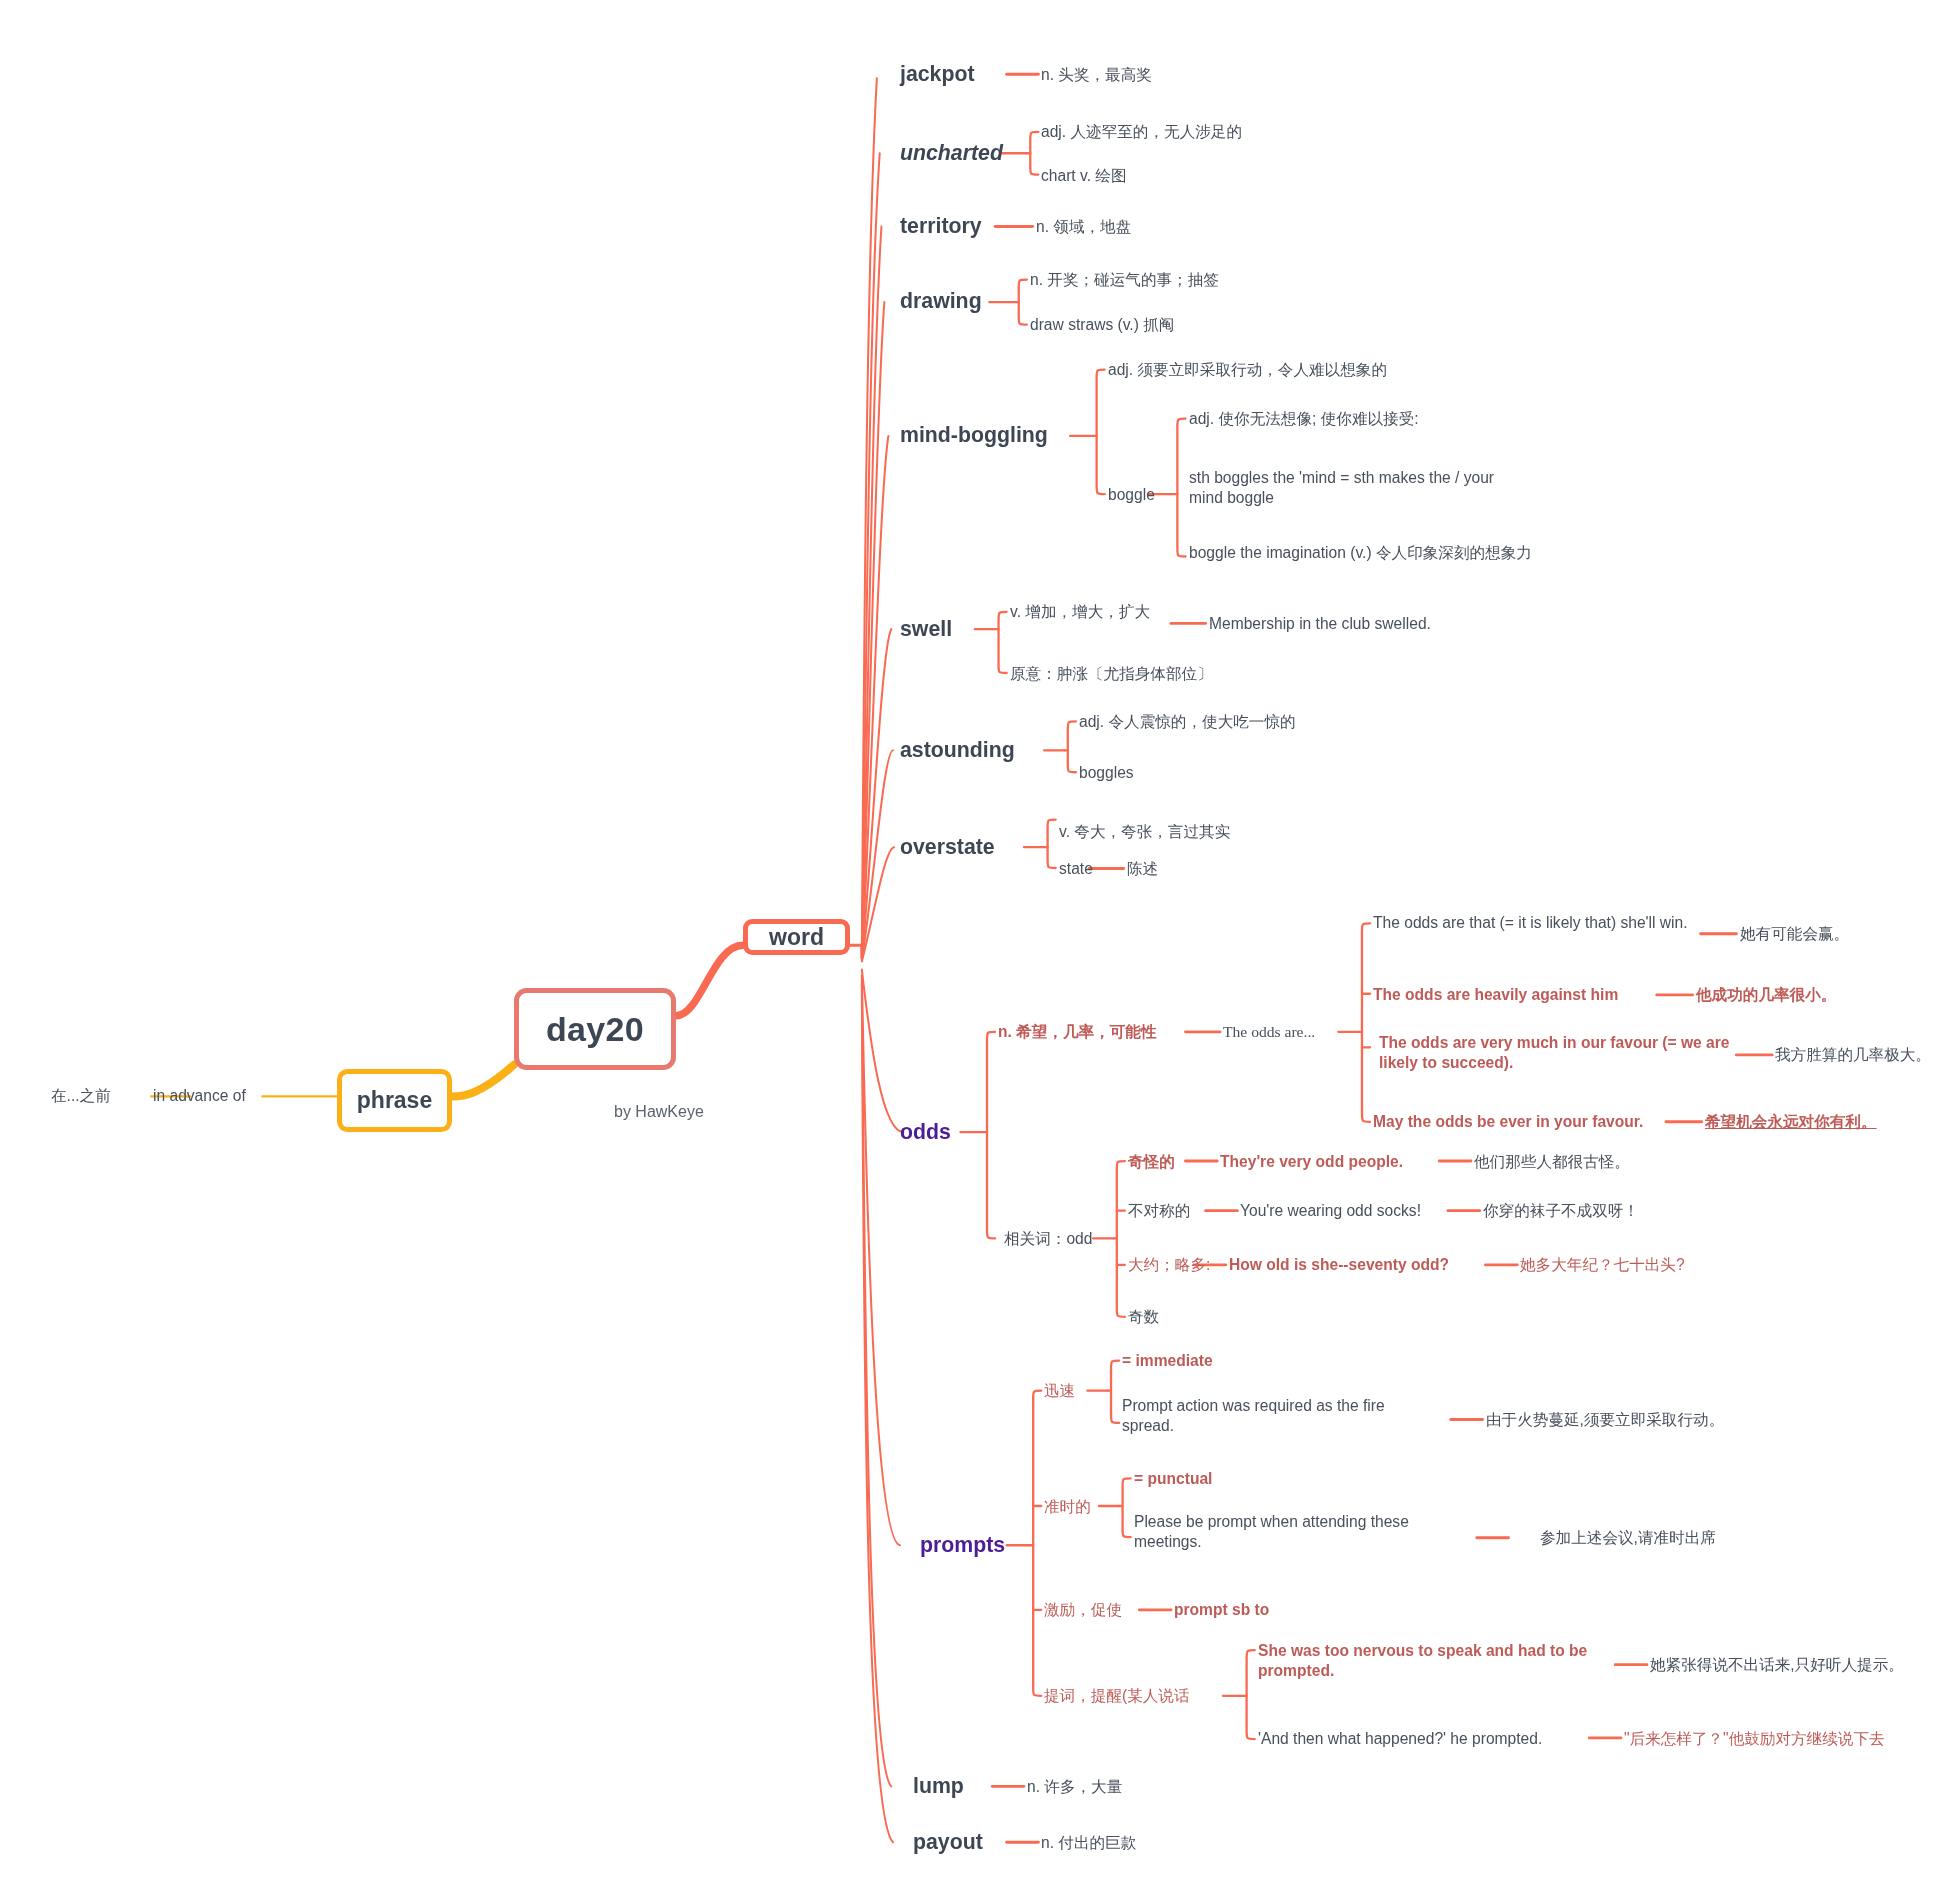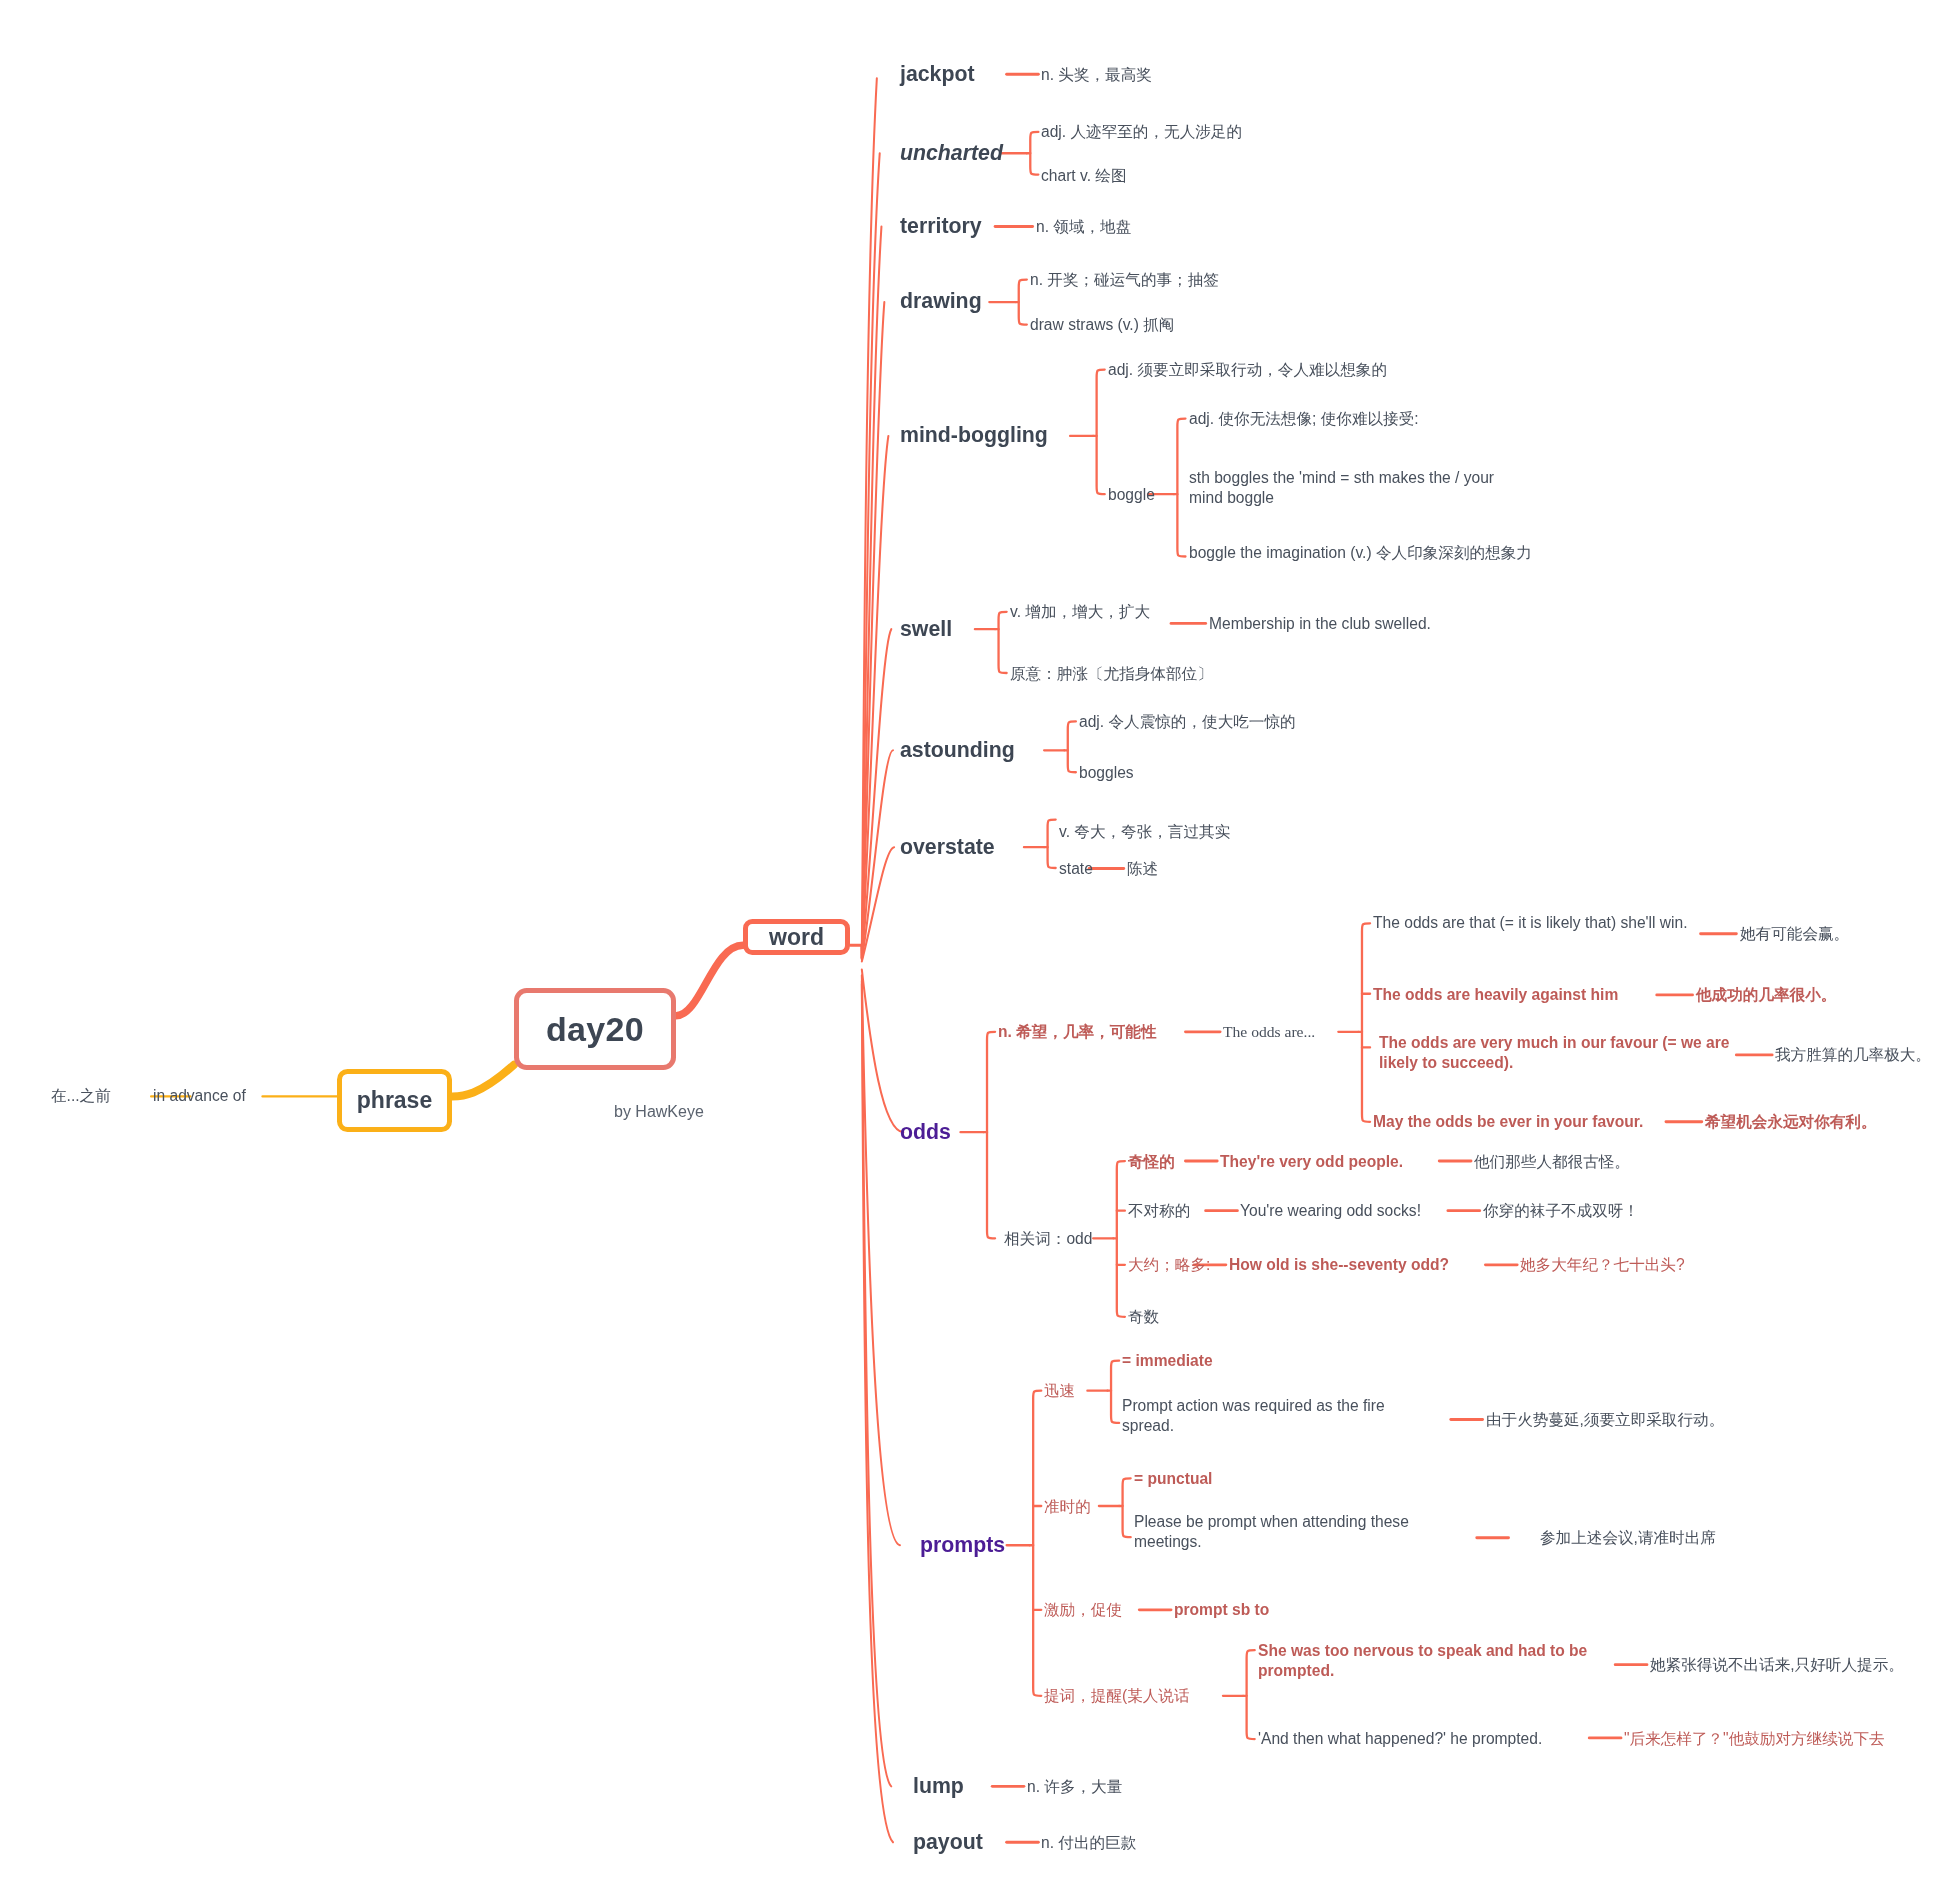--- a/index.html
+++ b/index.html
@@ -247,21 +247,21 @@
   <div class="node body wrap" style="left:1373px; top:913px; width:346px;">The odds are that (= it is likely that) she'll win.</div>
   <div class="node body" style="left:1740px; top:924px;">她有可能会赢。</div>
 
   <div class="node body redb" style="left:1373px; top:985px;">The odds are heavily against him</div>
   <div class="node body redb" style="left:1696px; top:985px;">他成功的几率很小。</div>
 
   <div class="node body redb wrap" style="left:1379px; top:1033px; width:358px;">The odds are very much in our favour (= we are likely to succeed).</div>
   <div class="node body" style="left:1775px; top:1045px;">我方胜算的几率极大。</div>
 
   <div class="node body redb" style="left:1373px; top:1112px;">May the odds be ever in your favour.</div>
-  <div class="node body redb" style="left:1705px; top:1112px;">希望机会永远对你有利。</div>
+  <div class="node body redb" style="left:1705px; top:1112px;text-decoration:underline;">希望机会永远对你有利。</div>
 
   <div class="node body" style="left:1004px; top:1229px;">相关词：odd</div>
 
   <div class="node body redb" style="left:1128px; top:1152px;">奇怪的</div>
   <div class="node body redb" style="left:1220px; top:1152px;">They're very odd people.</div>
   <div class="node body" style="left:1474px; top:1152px;">他们那些人都很古怪。</div>
 
   <div class="node body" style="left:1128px; top:1201px;">不对称的</div>
   <div class="node body" style="left:1240px; top:1201px;">You're wearing odd socks!</div>
   <div class="node body" style="left:1483px; top:1201px;">你穿的袜子不成双呀！</div>

